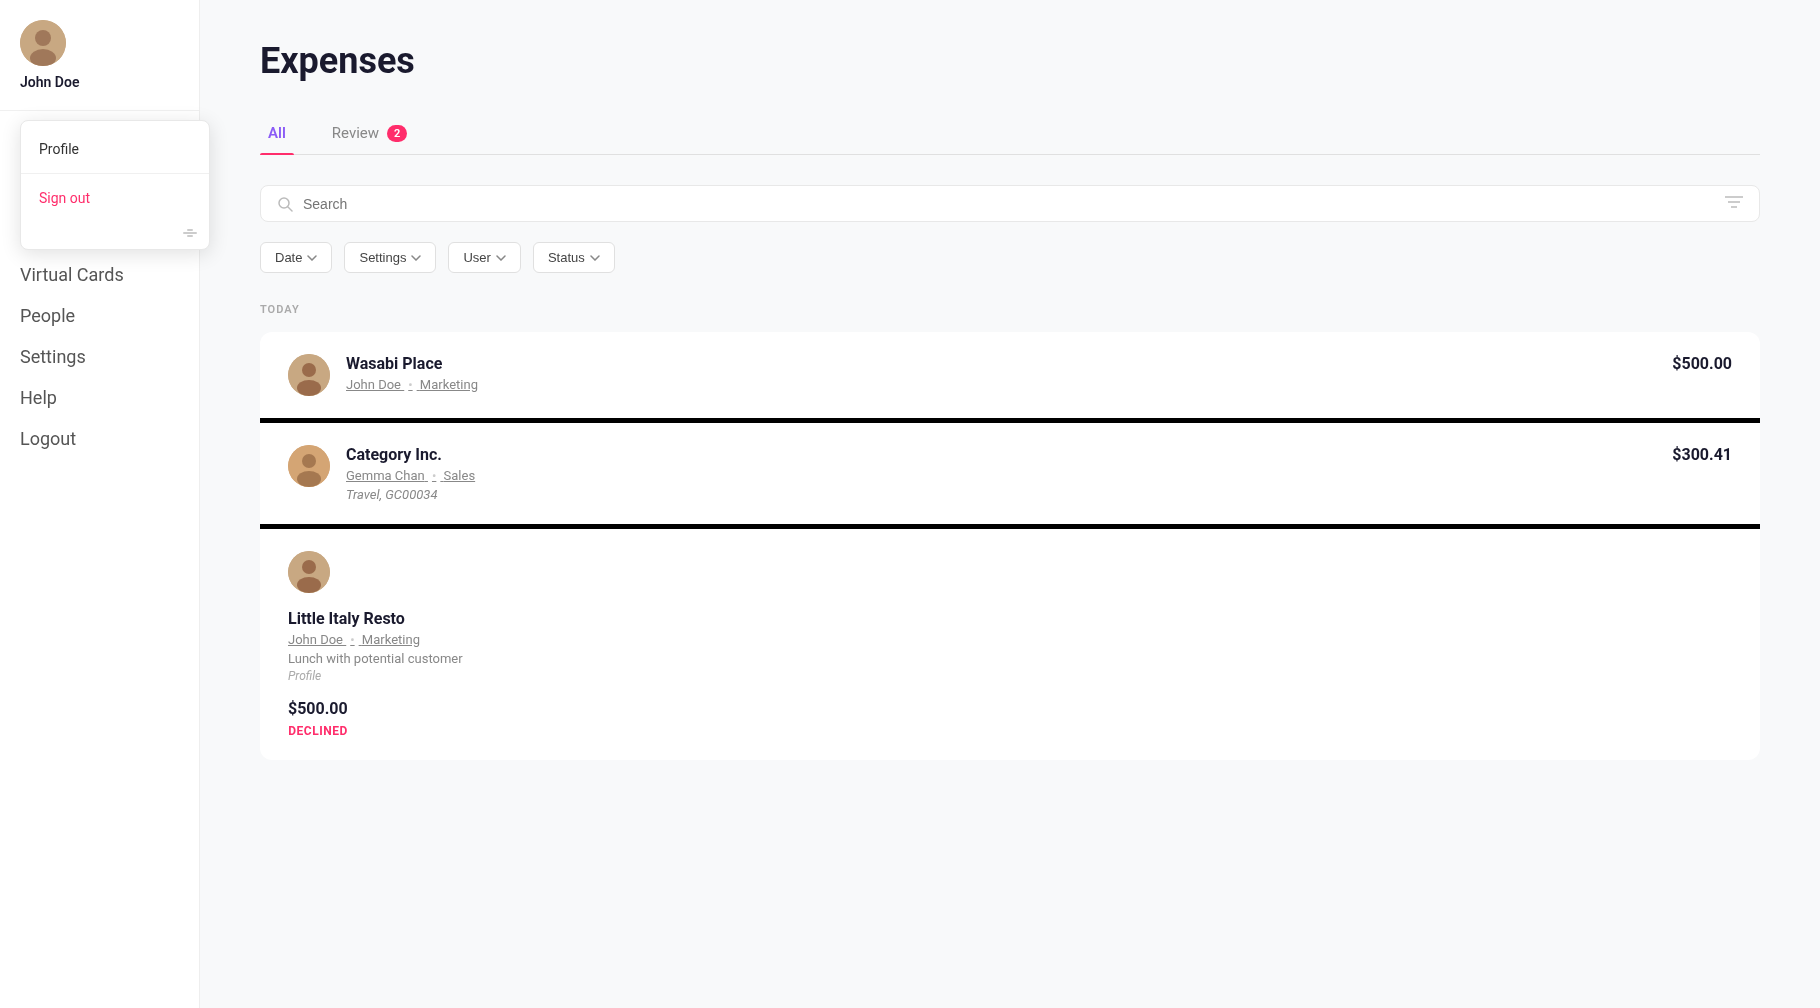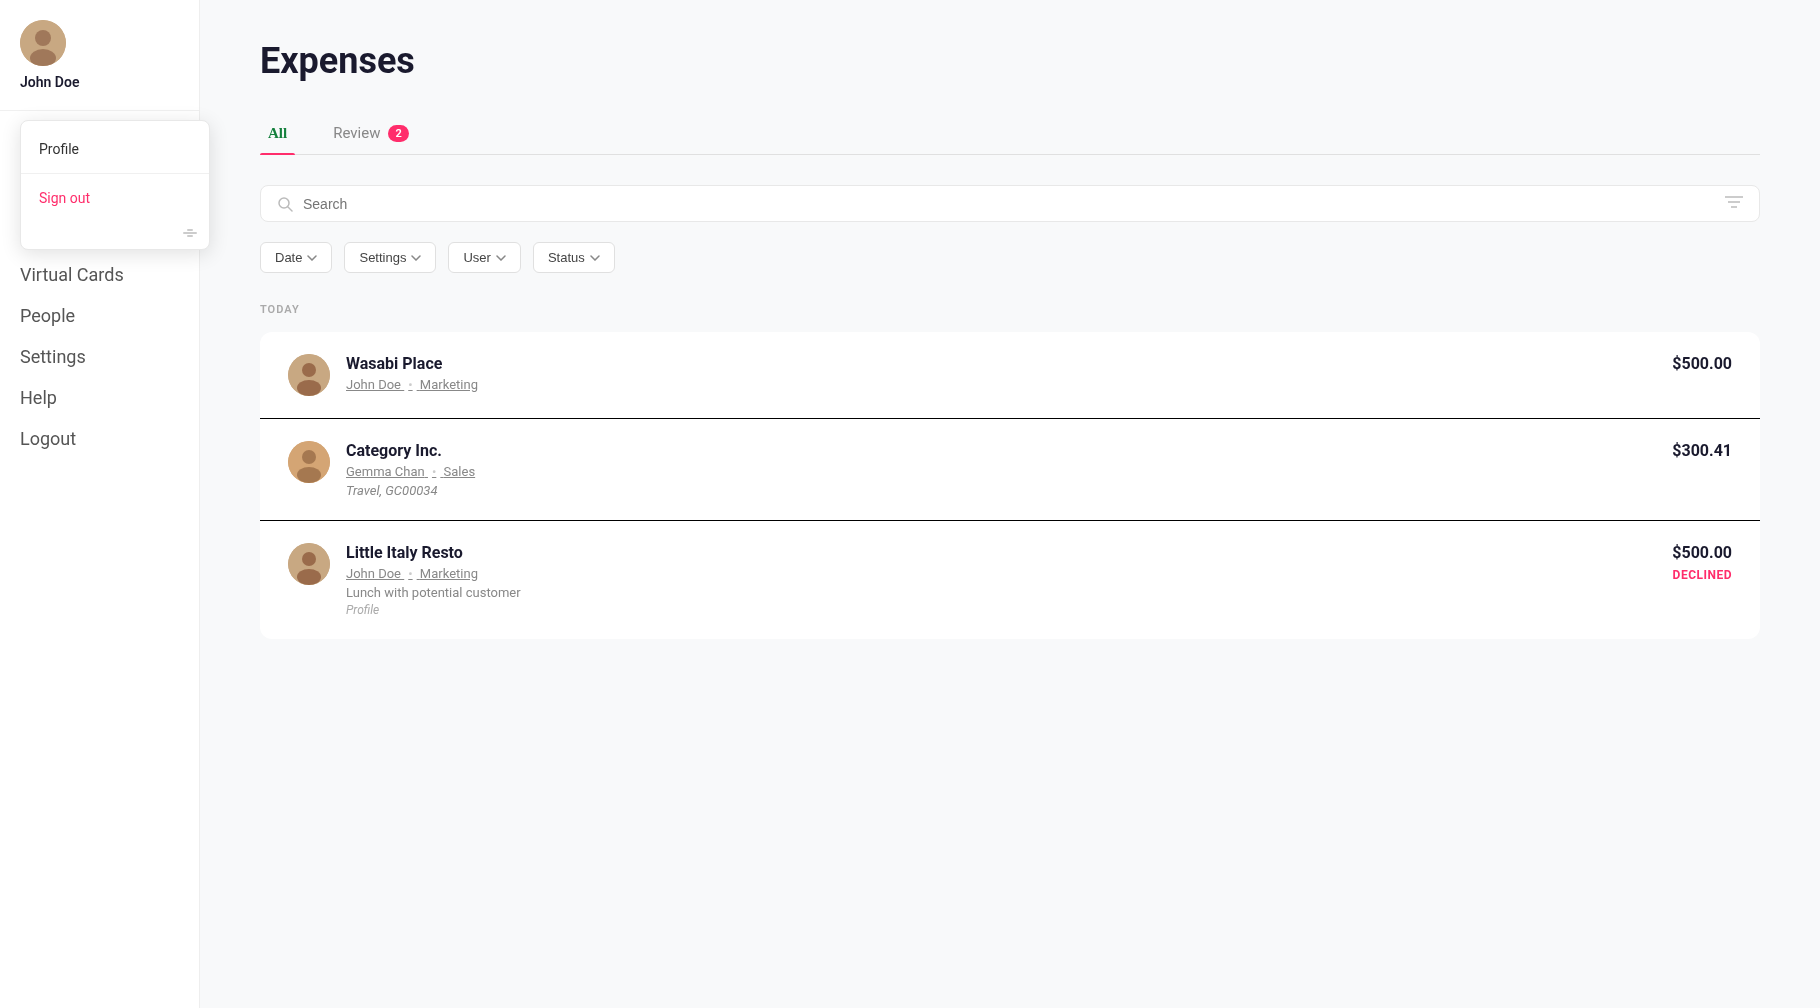--- a/index.html
+++ b/index.html
@@ -140,23 +140,22 @@
       font-size: 15px;
       color: #888;
       cursor: pointer;
       position: relative;
       display: flex;
       align-items: center;
       gap: 8px;
     }
 
     .tab.active {
-      color: #15803d;
+      color: #8b5cf6;
       font-weight: 600;
-      font-family: Liberation Serif, serif;
     }
 
     .tab.active::after {
       content: '';
       position: absolute;
       bottom: -1px;
       left: 0;
       right: 0;
       height: 2px;
       background: #ff2d6b;
@@ -241,26 +240,27 @@
     .expense-list {
       background: #fff;
       border-radius: 12px;
       overflow: visible;
     }
 
     .expense-item {
       display: flex;
       align-items: flex-start;
       padding: 22px 28px;
-      border-bottom: 1px solid #000000;
+      border-bottom: 5px solid #000000;
       gap: 16px;
     }
 
     .expense-item:last-child {
       border-bottom: none;
+      flex-direction: column;
     }
 
     .expense-avatar {
       width: 42px;
       height: 42px;
       border-radius: 50%;
       background: #c8a882;
       flex-shrink: 0;
       overflow: hidden;
       display: flex;

